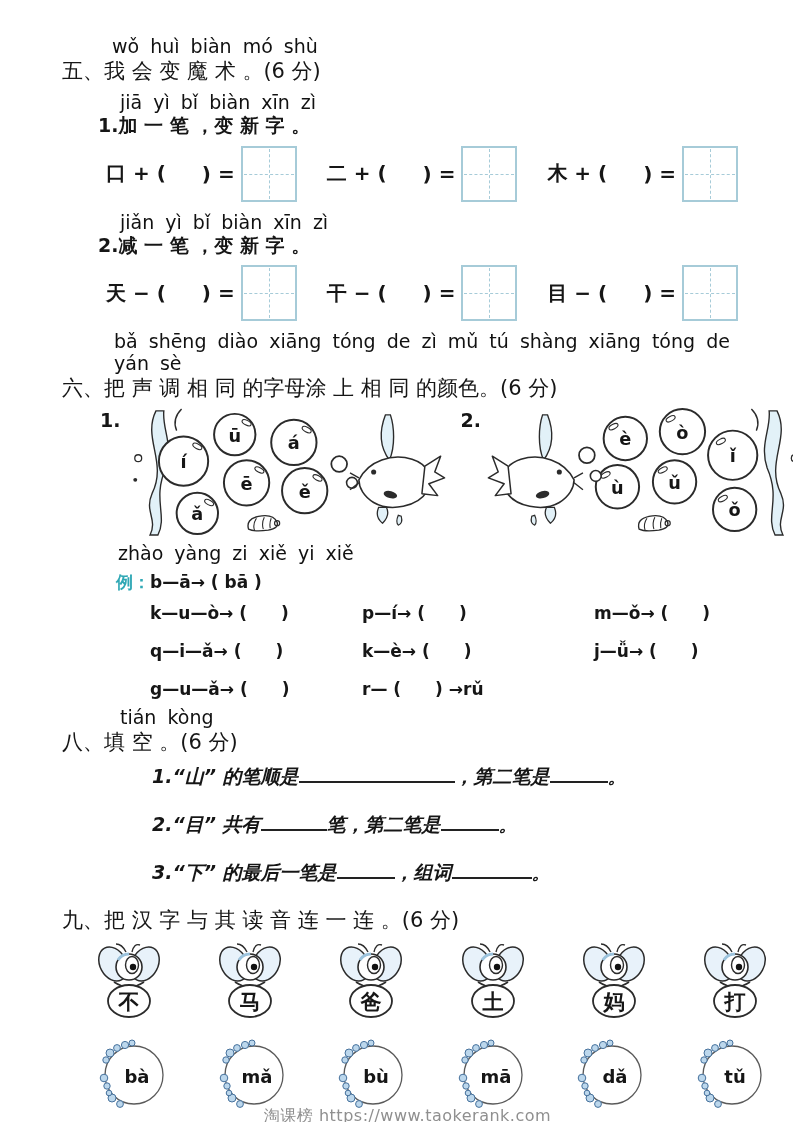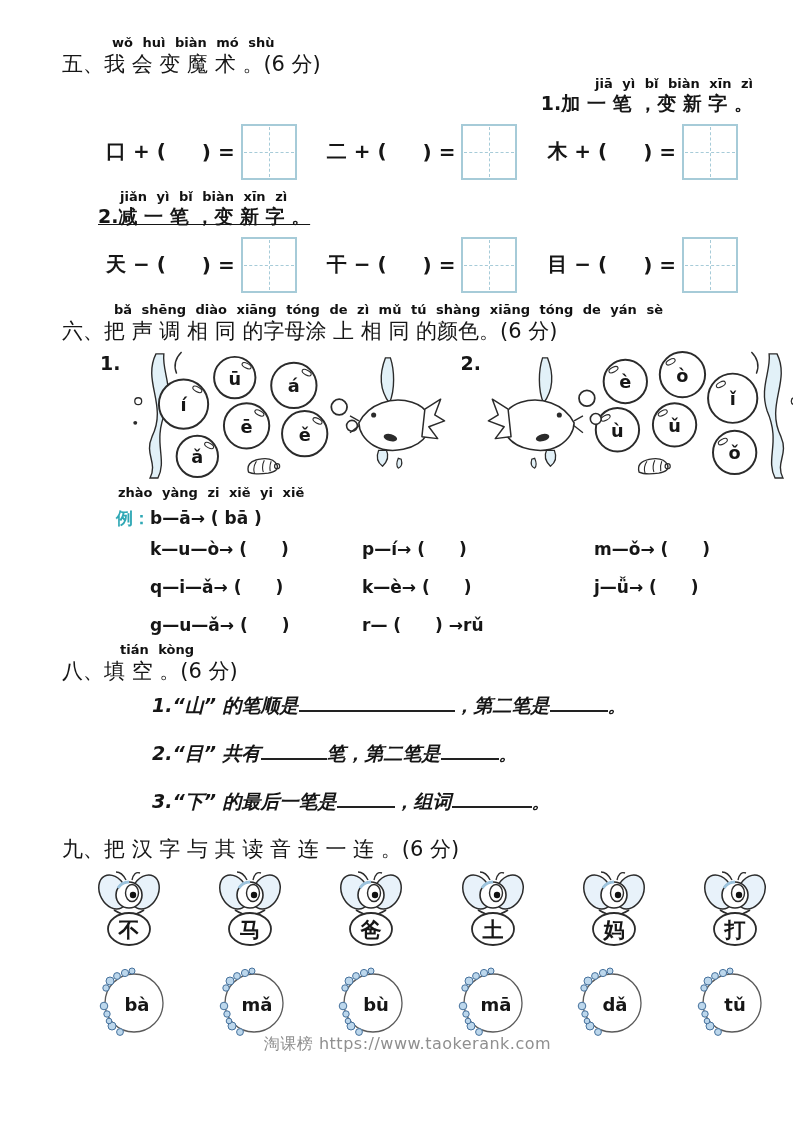--- a/index.html
+++ b/index.html
@@ -2,21 +2,21 @@
 <html><head>
 <meta charset="utf-8">
 <style>
   html,body{margin:0;padding:0;}
   body{
     width:793px;height:1122px;overflow:hidden;background:#ffffff;
     font-family:"DejaVu Sans",sans-serif;color:#161616;
   }
   .page{padding:36px 40px 0 62px;position:relative;}
   
-  .pinyin{font-size:13px;font-weight:700;word-spacing:5px;line-height:1.15;color:#111;}
+  .pinyin{font-size:19px;font-weight:400;word-spacing:5px;line-height:1.15;color:#111;}
   .sec-title{font-size:21px;font-weight:400;line-height:1.25;}
   .sub-title{font-size:19px;font-weight:700;line-height:1.2;}
   .ml-head{margin-left:50px;}
   .ml-sub{margin-left:58px;}
   .sec{margin-bottom:6px;}
   
   .eq-row{display:flex;align-items:center;margin:9px 0 10px 44px;gap:30px;}
   .eq-item{display:flex;align-items:center;font-size:20px;font-weight:600;}
   .eq-gap{display:inline-block;width:36px;}
   .tzg{width:52px;height:52px;border:2px solid #a6cbd8;position:relative;background:#fff;margin-left:6px;flex:0 0 auto;}
@@ -43,21 +43,21 @@
 </style>
 </head>
 <body>
 
 <div class="page">
 
   <div class="sec">
     <div class="pinyin ml-head">wǒ huì biàn mó shù</div>
     <div class="sec-title">五、我 会 变 魔 术 。(6 分)</div>
 
-    <div style="margin-top:0;text-align:right;">
+    <div style="margin-top:8px;">
       <div class="pinyin ml-sub">jiā  yì  bǐ    biàn xīn  zì</div>
       <div class="sub-title" style="margin-left:36px;">1.加 一 笔 ，变 新 字 。</div>
     </div>
 
     <div class="eq-row">
       <div class="eq-item">
         <span>口 + (</span>
           <span class="eq-gap"></span>
           <span>) =</span>
         <div class="tzg"></div>
@@ -71,21 +71,21 @@
       <div class="eq-item">
         <span>木 + (</span>
           <span class="eq-gap"></span>
           <span>) =</span>
         <div class="tzg"></div>
       </div>
     </div>
 
     <div>
       <div class="pinyin ml-sub">jiǎn  yì  bǐ    biàn xīn  zì</div>
-      <div class="sub-title" style="margin-left:36px;text-decoration:underline;">2.减 一 笔 ，变 新 字 。</div>
+      <div class="sub-title" style="margin-left:36px;">2.减 一 笔 ，变 新 字 。</div>
     </div>
 
     <div class="eq-row">
       <div class="eq-item">
         <span>天 − (</span>
           <span class="eq-gap"></span>
           <span>) =</span>
         <div class="tzg"></div>
       </div>
       <div class="eq-item">

